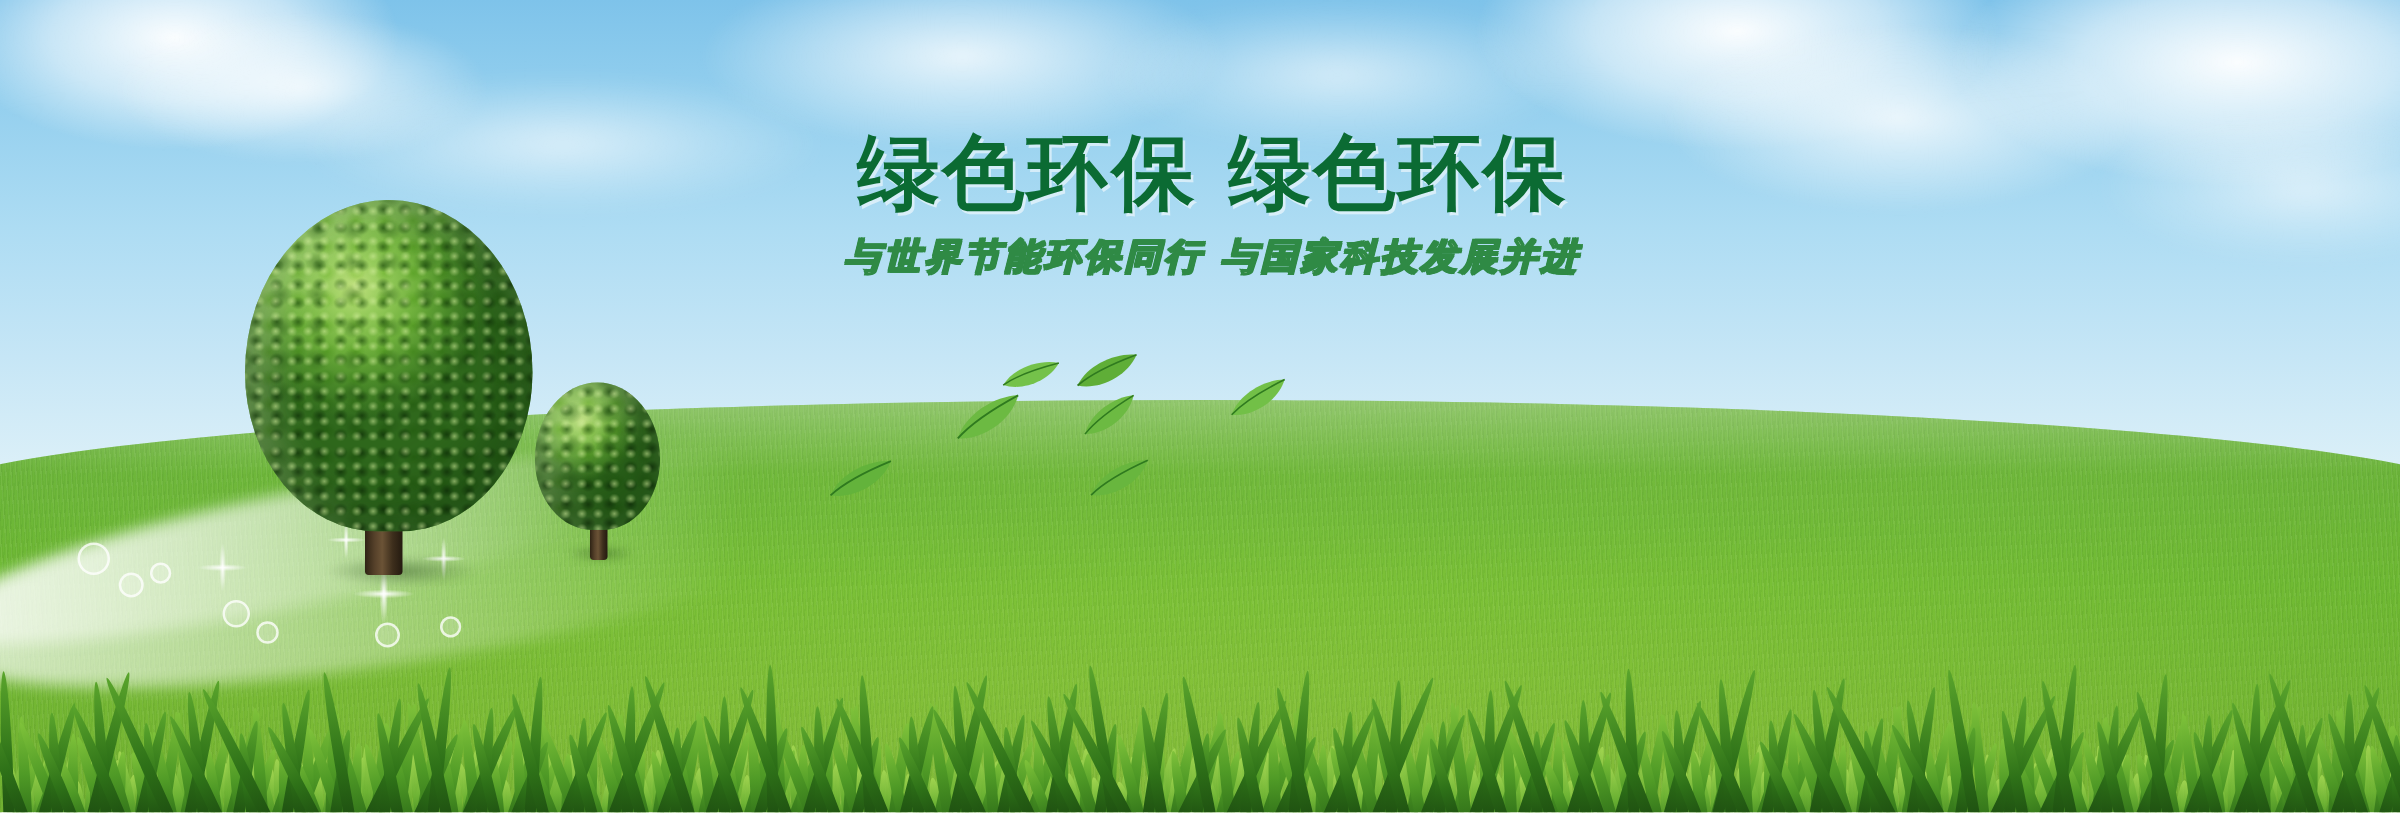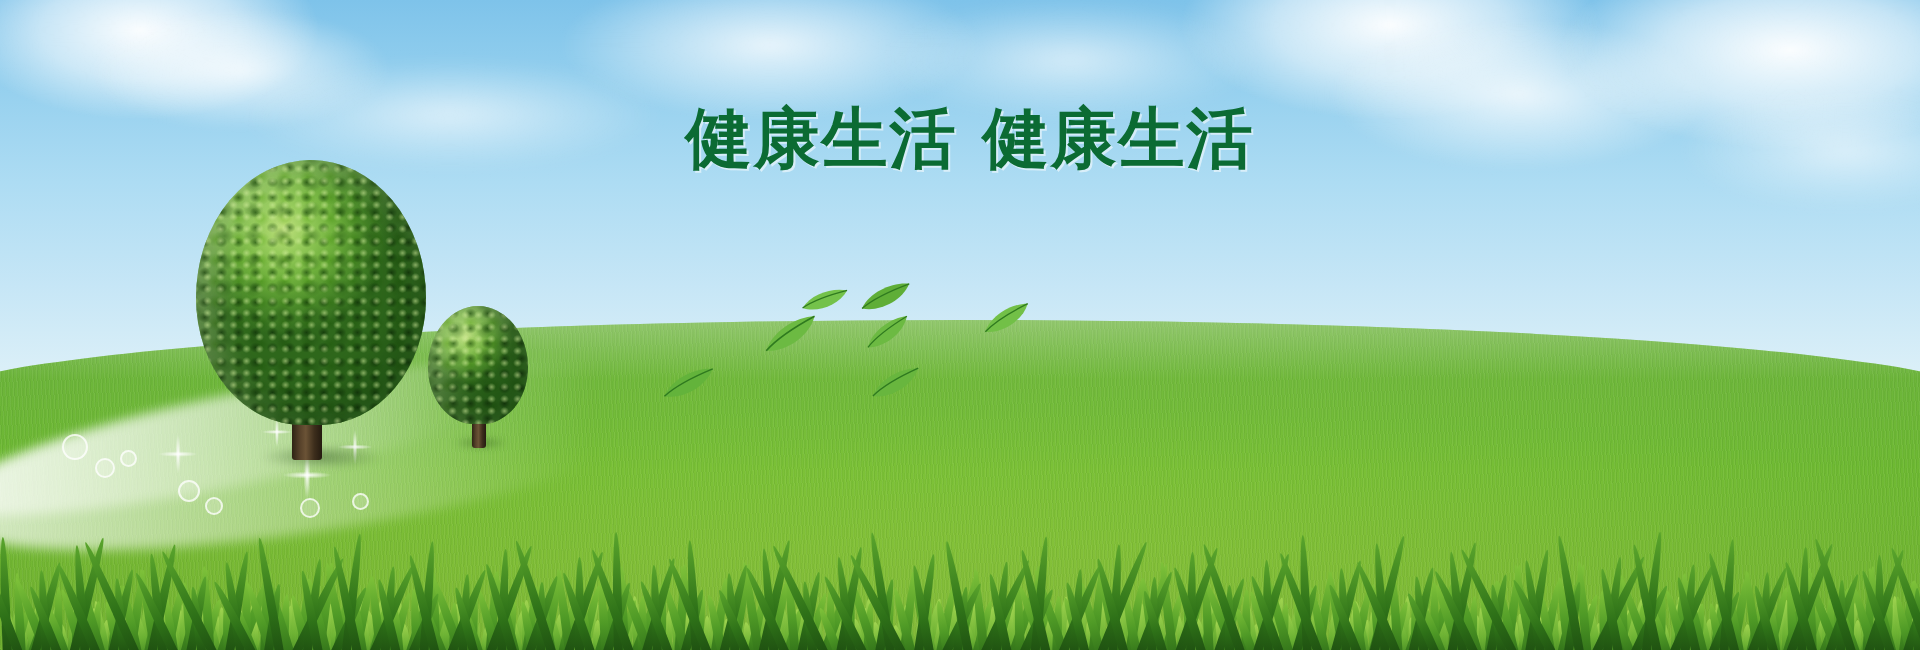--- a/index.html
+++ b/index.html
@@ -341,21 +341,22 @@
       </svg>
   </div>
   <div class="leaf" style="left:980px;  top:308px; transform:rotate(-20deg); width:54px; height:22px;">
     <svg viewBox="0 0 58 24">
         <path d="M2 17 C14 2 40 -2 56 4 C44 20 18 25 2 17 Z" fill="#72c047"></path>
         <path d="M2 17 C16 10 38 6 56 4" stroke="#2f7a1f" stroke-width="1.4" fill="none"></path>
       </svg>
   </div>
 
   <div class="copy">
-    <div class="headline">健康生活  健康生活</div>
+    <div class="headline">绿色环保  绿色环保</div>
+    <div class="subline-cn">与世界节能环保同行  与国家科技发展并进</div>
   </div>
 
   <div class="grass-fringe" id="grass-fringe">
       <div class="blade light" style="left:-3px;height:13px;transform:rotate(-29.7deg);opacity:.85"></div>
       <div class="blade light" style="left:4px;height:62px;transform:rotate(12.6deg);opacity:.85"></div>
       <div class="blade light" style="left:11px;height:51px;transform:rotate(-9.9deg);opacity:.85"></div>
       <div class="blade light" style="left:18px;height:40px;transform:rotate(0.0deg);opacity:.85"></div>
       <div class="blade light" style="left:25px;height:59px;transform:rotate(9.9deg);opacity:.85"></div>
       <div class="blade light" style="left:32px;height:48px;transform:rotate(-12.6deg);opacity:.85"></div>
       <div class="blade light" style="left:39px;height:37px;transform:rotate(-2.7deg);opacity:.85"></div>

